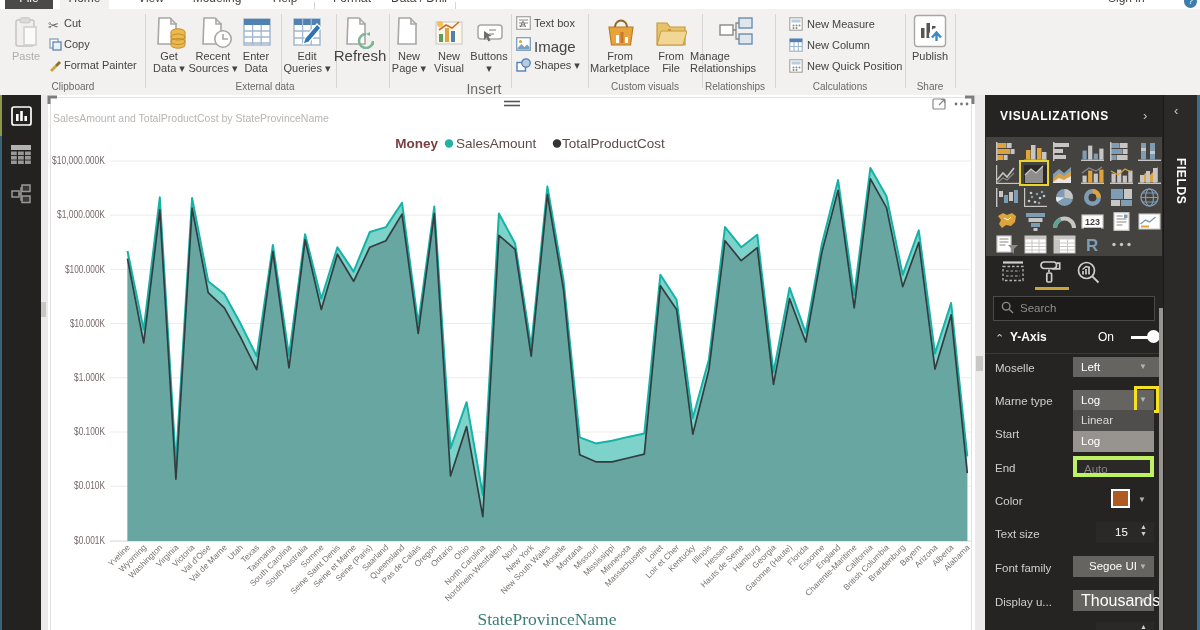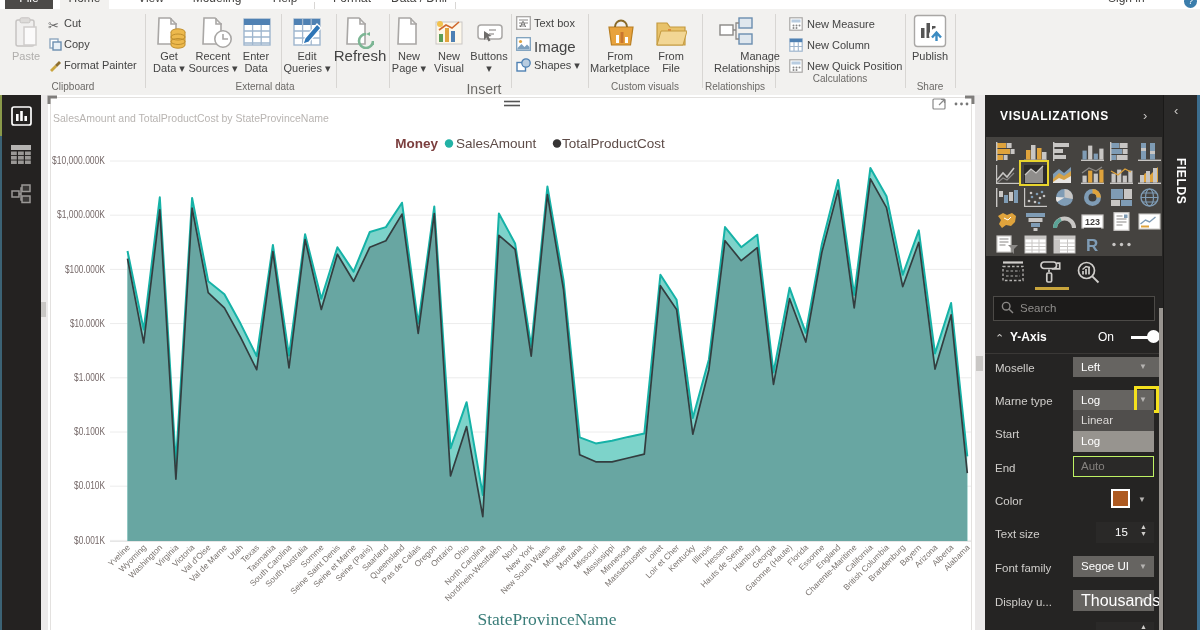--- a/index.html
+++ b/index.html
@@ -189,28 +189,28 @@
 <div style="position:absolute;left:124px;top:41px;width:90px;text-align:center;font-size:11px;color:#444;line-height:12px">Get<br>Data ▾</div>
 <div style="position:absolute;left:168px;top:41px;width:90px;text-align:center;font-size:11px;color:#444;line-height:12px">Recent<br>Sources ▾</div>
 <div style="position:absolute;left:211px;top:41px;width:90px;text-align:center;font-size:11px;color:#444;line-height:12px">Enter<br>Data</div>
 <div style="position:absolute;left:262px;top:41px;width:90px;text-align:center;font-size:11px;color:#444;line-height:12px">Edit<br>Queries ▾</div>
 <div style="position:absolute;left:315px;top:41px;width:90px;text-align:center;font-size:15px;color:#444;line-height:12px">Refresh</div>
 <div style="position:absolute;left:364px;top:41px;width:90px;text-align:center;font-size:11px;color:#444;line-height:12px">New<br>Page ▾</div>
 <div style="position:absolute;left:404px;top:41px;width:90px;text-align:center;font-size:11px;color:#444;line-height:12px">New<br>Visual</div>
 <div style="position:absolute;left:444px;top:41px;width:90px;text-align:center;font-size:11px;color:#444;line-height:12px">Buttons<br>▾</div>
 <div style="position:absolute;left:575px;top:41px;width:90px;text-align:center;font-size:11px;color:#444;line-height:12px">From<br>Marketplace</div>
 <div style="position:absolute;left:626px;top:41px;width:90px;text-align:center;font-size:11px;color:#444;line-height:12px">From<br>File</div>
-<div style="position:absolute;left:690px;top:41px;width:90px;text-align:right;font-size:11px;color:#444;line-height:12px">Manage<br>Relationships</div>
+<div style="position:absolute;left:690px;top:41px;width:90px;text-align:left;font-size:11px;color:#444;line-height:12px">Manage<br>Relationships</div>
 <div style="position:absolute;left:885px;top:41px;width:90px;text-align:center;font-size:11px;color:#444;line-height:12px">Publish</div>
 <div style="position:absolute;left:13px;top:72px;width:120px;text-align:center;font-size:10px;color:#6b6966">Clipboard</div>
 <div style="position:absolute;left:205px;top:72px;width:120px;text-align:center;font-size:10px;color:#6b6966">External data</div>
 <div style="position:absolute;left:424px;top:72px;width:120px;text-align:center;font-size:14px;color:#6b6966">Insert</div>
 <div style="position:absolute;left:585px;top:72px;width:120px;text-align:center;font-size:10px;color:#6b6966">Custom visuals</div>
 <div style="position:absolute;left:675px;top:72px;width:120px;text-align:center;font-size:10px;color:#6b6966">Relationships</div>
-<div style="position:absolute;left:780px;top:64px;width:120px;text-align:center;font-size:10px;color:#6b6966">Calculations</div>
+<div style="position:absolute;left:780px;top:72px;width:120px;text-align:center;font-size:10px;color:#6b6966">Calculations</div>
 <div style="position:absolute;left:870px;top:72px;width:120px;text-align:center;font-size:10px;color:#6b6966">Share</div>
 </div>
 <div style="position:absolute;left:0;top:95px;width:41px;height:535px;background:#242221">
 <div style="position:absolute;left:0;top:0;width:2px;height:41px;background:#8a9a4a"></div>
 <div style="position:absolute;left:0;top:41px;width:2px;height:494px;background:#3c6375"></div>
 <svg style="position:absolute;left:11px;top:11px" width="21" height="20" viewBox="0 0 21 20">
       <rect x="1" y="1" width="19" height="18" rx="2" fill="none" stroke="#fff" stroke-width="1.7"></rect>
       <rect x="5" y="8" width="2.6" height="7" fill="#fff"></rect>
       <rect x="9.2" y="5" width="2.6" height="10" fill="#fff"></rect>
       <rect x="13.4" y="10" width="2.6" height="5" fill="#fff"></rect>
@@ -568,34 +568,34 @@
 <div style="position:absolute;left:10px;top:300px;font-size:11.5px;color:#d0cecb">Marne type</div>
 <div style="position:absolute;left:88px;top:295px;width:81px;height:20px;background:#666461;color:#fff;font-size:11.5px;line-height:20px;padding-left:8px;box-sizing:border-box">Log</div>
 <div style="position:absolute;left:154px;top:300px;font-size:8px;color:#b5b3b1">▼</div>
 <div style="position:absolute;left:152px;top:294px;width:19px;height:21px;outline:3px solid #f5e11e"></div>
 
 <div style="position:absolute;left:10px;top:333px;font-size:11.5px;color:#d0cecb">Start</div>
 <div style="position:absolute;left:88px;top:315px;width:81px;height:21px;background:#504e4c;color:#dddbd9;font-size:11.5px;line-height:21px;padding-left:8px;box-sizing:border-box">Linear</div>
 <div style="position:absolute;left:88px;top:336px;width:81px;height:21px;background:#97948f;color:#fff;font-size:11.5px;line-height:21px;padding-left:8px;box-sizing:border-box">Log</div>
 
 <div style="position:absolute;left:10px;top:367px;font-size:11.5px;color:#d0cecb">End</div>
-<div style="position:absolute;left:88px;top:361px;width:81px;height:21px;background:#2a2928;border:1px solid #bef264;box-sizing:border-box;color:#85827f;font-size:11.5px;line-height:19px;padding-left:7px">Auto</div>
+<div style="position:absolute;left:88px;top:361px;width:81px;height:21px;background:#2a2928;border:4px solid #bef264;box-sizing:border-box;color:#85827f;font-size:11.5px;line-height:19px;padding-left:7px">Auto</div>
 
 <div style="position:absolute;left:10px;top:400px;font-size:11.5px;color:#d0cecb">Color</div>
 <div style="position:absolute;left:126px;top:394px;width:19px;height:19px;background:#fff"></div>
 <div style="position:absolute;left:128px;top:396px;width:15px;height:15px;background:#ae5a21"></div>
 <div style="position:absolute;left:153px;top:400px;font-size:8px;color:#b5b3b1">▼</div>
 
 <div style="position:absolute;left:10px;top:433px;font-size:11.5px;color:#d0cecb">Text size</div>
 <div style="position:absolute;left:111px;top:427px;width:58px;height:21px;background:#2a2928"></div>
 <div style="position:absolute;left:130px;top:431px;font-size:11.5px;color:#fff">15</div>
 <div style="position:absolute;left:155px;top:428px;font-size:7px;color:#d0cecb">▲<br>▼</div>
 
 <div style="position:absolute;left:10px;top:467px;font-size:11.5px;color:#d0cecb">Font family</div>
-<div style="position:absolute;left:88px;top:461px;width:81px;height:21px;background:#666461;color:#fff;font-size:11.5px;line-height:21px;padding-left:8px;box-sizing:border-box">Segoe UI</div>
+<div style="position:absolute;left:88px;top:461px;width:81px;height:21px;background:#666461;color:#fff;font-size:11.5px;line-height:21px;padding-left:16px;box-sizing:border-box">Segoe UI</div>
 <div style="position:absolute;left:154px;top:467px;font-size:8px;color:#b5b3b1">▼</div>
 
 <div style="position:absolute;left:10px;top:501px;font-size:11.5px;color:#d0cecb">Display u...</div>
 <div style="position:absolute;left:88px;top:495px;width:81px;height:21px;background:#666461;color:#fff;font-size:16px;line-height:21px;padding-left:8px;box-sizing:border-box">Thousands</div>
 <div style="position:absolute;left:154px;top:501px;font-size:8px;color:#b5b3b1">▼</div>
 
 <div style="position:absolute;left:111px;top:527px;width:58px;height:8px;background:#2a2928"></div>
 <div style="position:absolute;left:155px;top:528px;font-size:7px;color:#d0cecb">▲</div>
 </div>
 <div style="position:absolute;left:1159px;top:308px;width:4px;height:322px;background:#98948f"></div>

